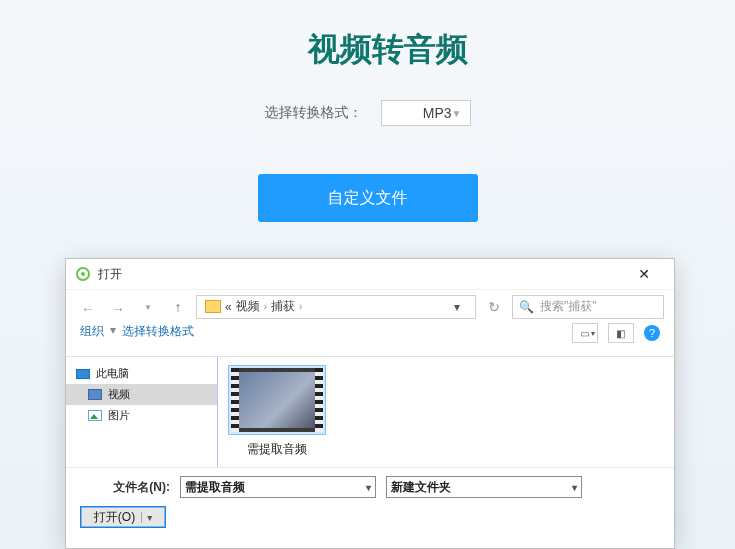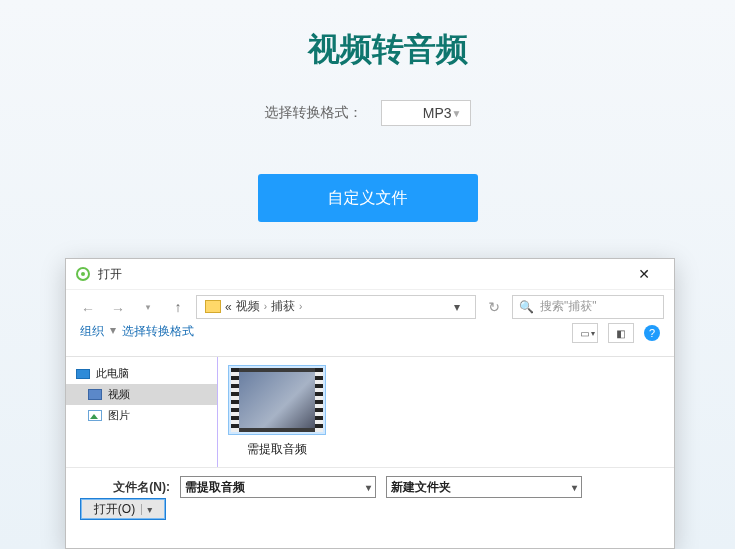--- a/index.html
+++ b/index.html
@@ -57,21 +57,21 @@
 .thumb-box .inner { position: absolute; left: 8px; right: 8px; top: 4px; bottom: 4px; background: linear-gradient(135deg,#6a7fa2 0%, #a7b3c6 60%, #4e5466 100%); }
 .file-name { font-size: 12px; color: #222; margin-top: 6px; }
 
 .dlg-bottom { border-top: 1px solid #e8e8e8; padding: 8px 14px 10px; font-size: 12px; }
 .row { display: flex; align-items: center; gap: 10px; font-weight: bold; }
 .fn-label { width: 90px; text-align: right; color: #333; }
 .combo { height: 22px; border: 1px solid #8a8a8a; background: #fff; display: flex; align-items: center; padding: 0 4px; font-size: 12px; color: #222; position: relative; }
 .combo .chev { position: absolute; right: 4px; color: #555; font-size: 10px; }
 .combo.fname { width: 196px; }
 .combo.ftype { width: 196px; }
-.btn-row { display: flex; justify-content: space-between; gap: 10px; padding-right: 0; flex-direction: column; }
+.btn-row { display: flex; justify-content: space-between; gap: 10px; margin-top: 8px; padding-right: 0; flex-direction: column; }
 .win-btn { width: 86px; height: 22px; border: 1px solid #8a8a8a; background: #e6e6e6; display: flex; align-items: center; justify-content: center; cursor: pointer; font-size: 12px; color: #222; }
 .win-btn.primary { border: 1px solid #1f7fd6; box-shadow: inset 0 0 0 1px #7abaf2; }
 .win-btn .dd { margin-left: 6px; font-size: 10px; color: #555; border-left: 1px solid #aaa; padding-left: 5px; }
 </style>
 </head>
 <body>
 
 <div class="page-header">
   <div class="page-title">视频转音频</div>
   <div class="page-subtext">

